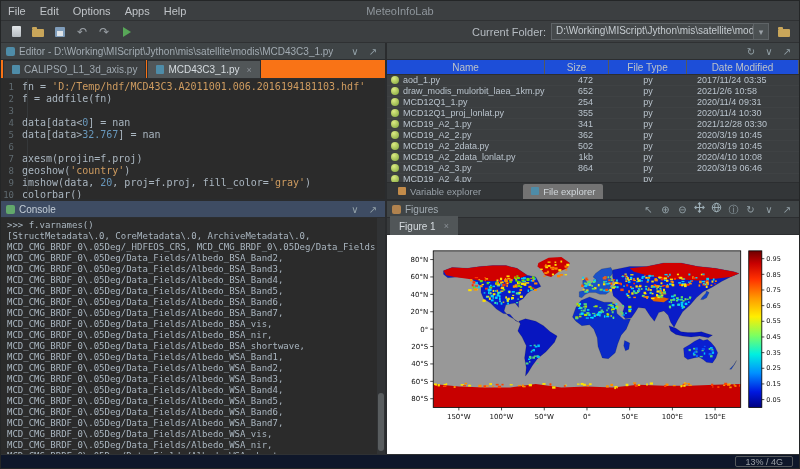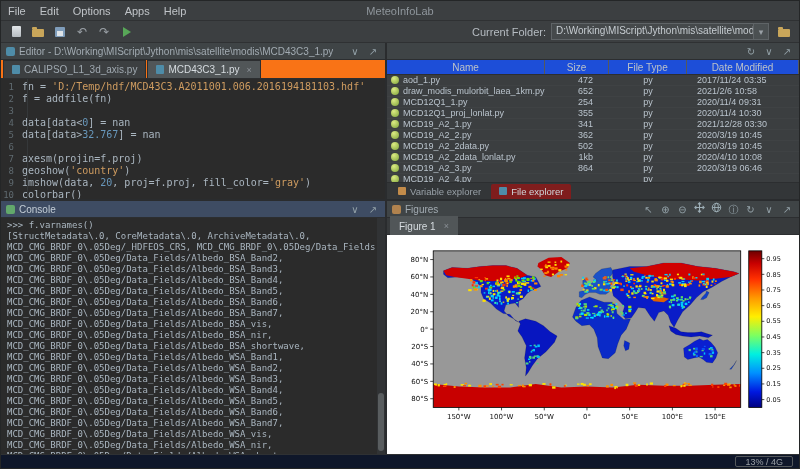--- a/index.html
+++ b/index.html
@@ -76,21 +76,21 @@
   .f-rows{flex:1;overflow:hidden;position:relative;background:#3b3e40;}
   .f-row{display:grid;grid-template-columns:158px 64px 78px 1fr;height:11px;align-items:center;font-size:9px;color:#b9c3cc;
          border-bottom:1px solid rgba(255,255,255,0.025);cursor:default;}
   .f-name{display:flex;align-items:center;gap:4px;padding-left:4px;overflow:hidden;white-space:nowrap;}
   .f-pyico{width:8px;height:8px;border-radius:50%;background:radial-gradient(circle at 35% 30%,#dcea83,#7da33a);flex:0 0 8px;}
   .f-size{text-align:right;padding-right:16px;}
   .f-type{text-align:center;}
   .f-date{padding-left:10px;white-space:nowrap;}
   .f-tabs{height:17px;flex:0 0 17px;display:flex;align-items:center;background:#333638;border-top:1px solid #2c2e30;padding-left:3px;gap:2px;}
   .f-tab{height:15px;display:flex;align-items:center;gap:4px;padding:0 8px;font-size:9.5px;color:#98a0a7;cursor:pointer;}
-  .f-tab.active{background:#7f1d1d;color:#d0d6da;border-radius:2px 2px 0 0;}
+  .f-tab.active{background:#737373;color:#d0d6da;border-radius:2px 2px 0 0;margin-left:32px;}
   .ft-ico{width:8px;height:8px;border-radius:1px;flex:0 0 8px;}
   .ft-ico.var{background:#c28b4a;} .ft-ico.file{background:#4e8ca8;}
 
   
   .figures-panel{flex:1;}
   .figtools{display:flex;align-items:center;gap:2px;}
   .figtools .dock-ico{width:15px;}
   .fig-tabbar{height:17px;flex:0 0 17px;display:flex;align-items:center;background:#373a3c;border-bottom:1px solid #2c2e30;padding-left:3px;}
   .fig-tab{height:20px;display:flex;align-items:center;gap:5px;padding:0 9px;background:#515658;color:#d6dce0;font-size:10px;cursor:pointer;}
   .canvas{flex:1;background:#ffffff;position:relative;min-height:0;}

